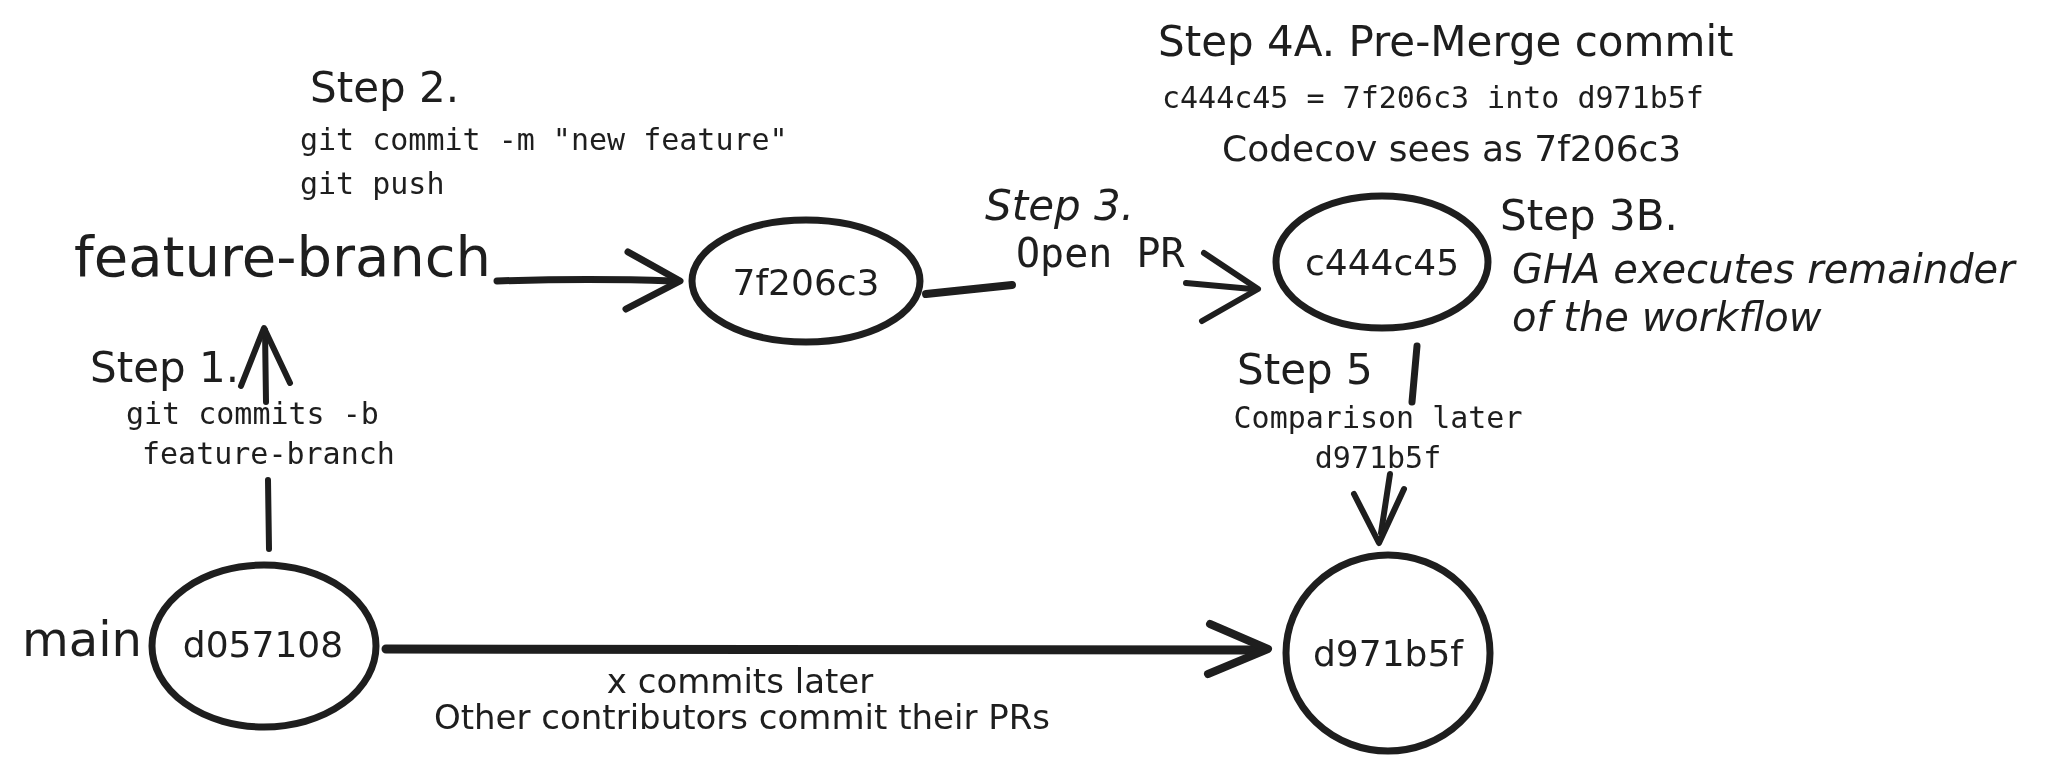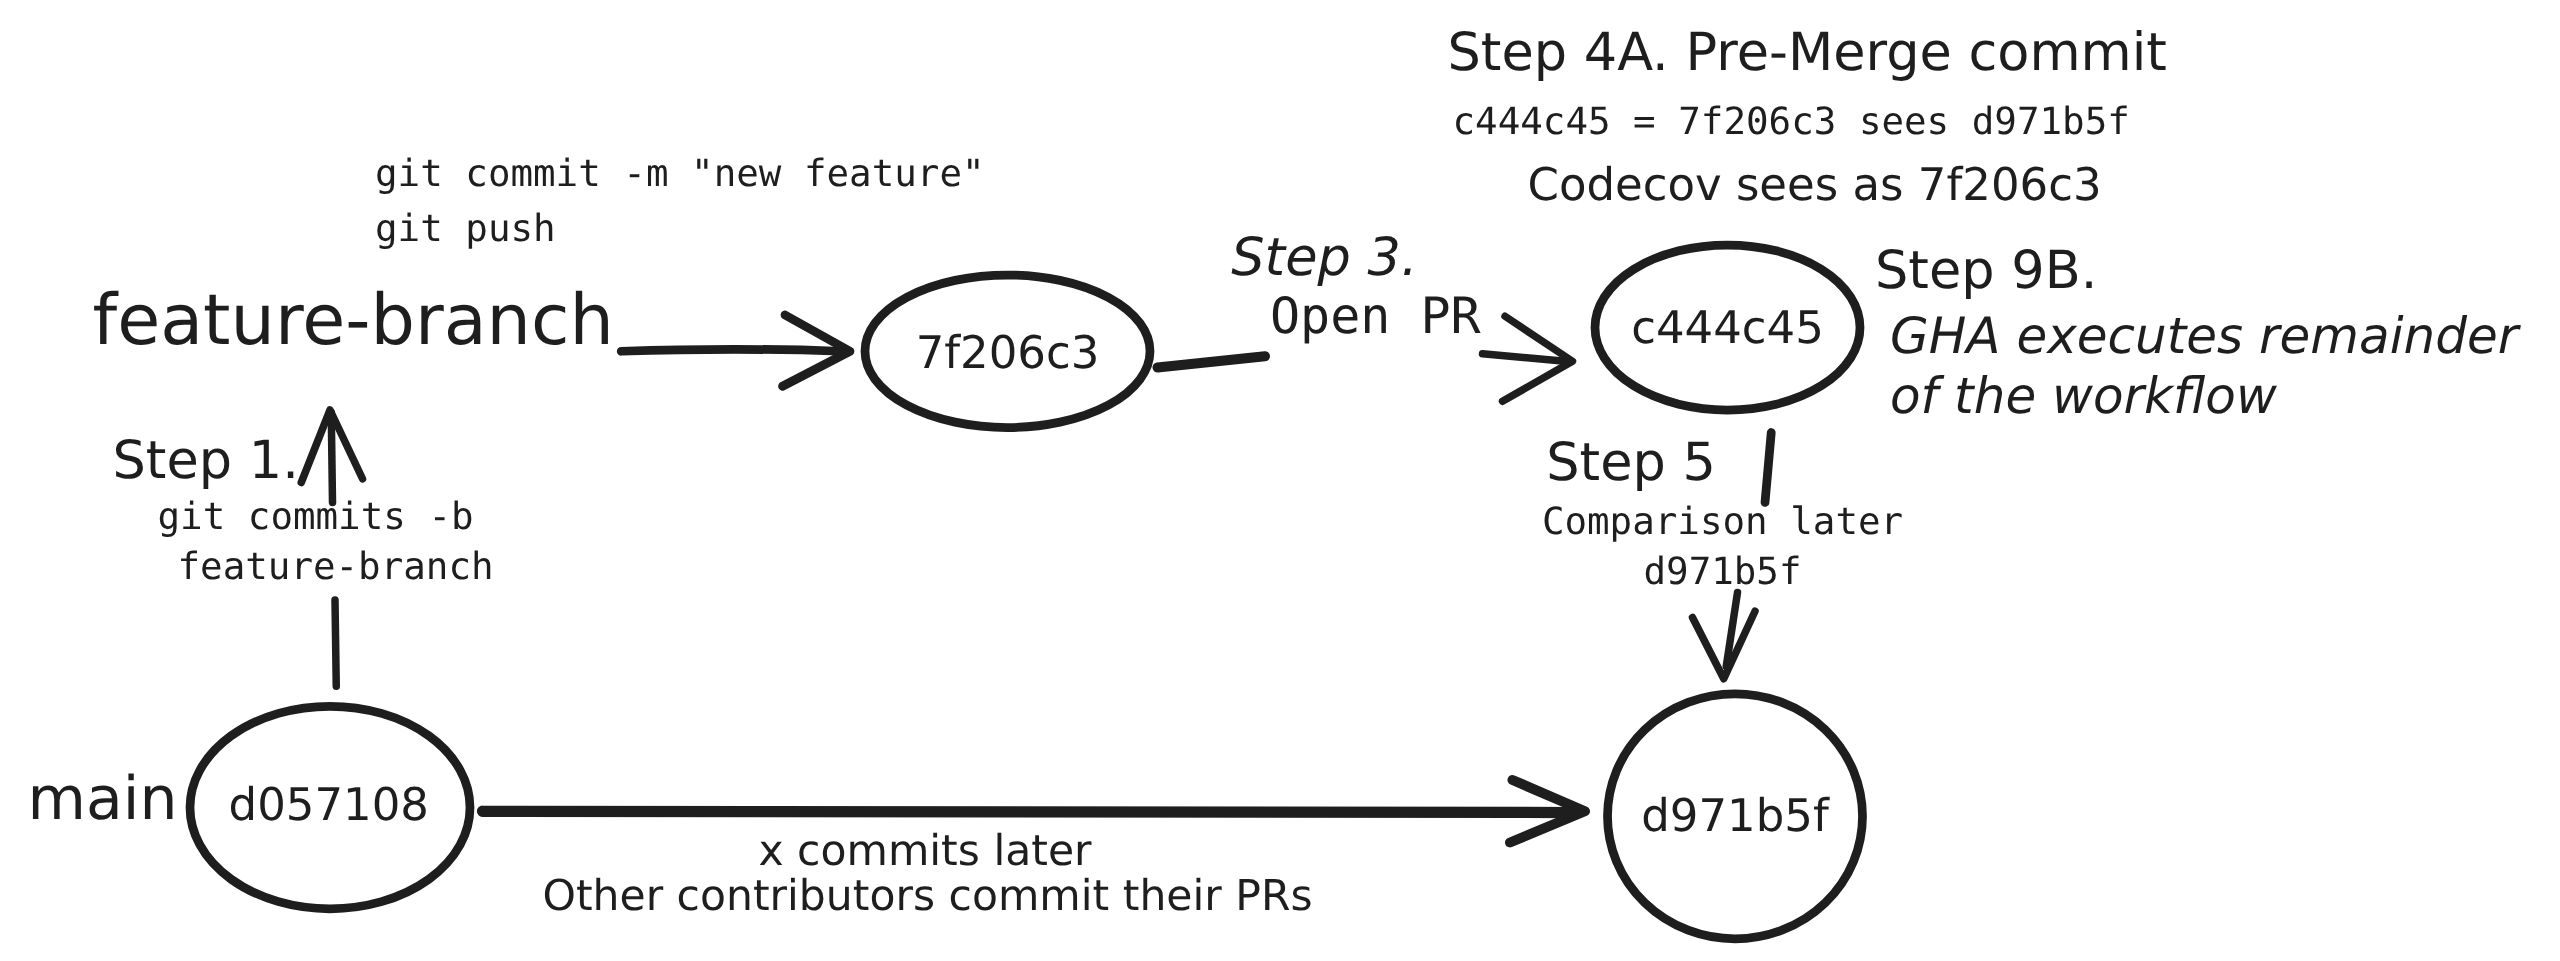--- a/index.html
+++ b/index.html
@@ -73,31 +73,32 @@
 
   <div class="t hand w500 node-label" style="left:806px; top:283px; font-size:36px;">7f206c3</div>
   <div class="t hand w500 node-label" style="left:1382px; top:263px; font-size:36px;">c444c45</div>
   <div class="t hand w500 node-label" style="left:263px; top:645px; font-size:36px;">d057108</div>
   <div class="t hand w500 node-label" style="left:1388px; top:654px; font-size:36px;">d971b5f</div>
 
   <div class="t hand w500" style="left:90px; top:346px; font-size:42px;">Step 1.</div>
   <div class="t mono" style="left:126px; top:398px; font-size:30px;">git commits -b</div>
   <div class="t mono" style="left:142px; top:438px; font-size:30px;">feature-branch</div>
 
+  <div class="t hand w500" style="left:310px; top:66px; font-size:42px;">Step 2.</div>
   <div class="t mono" style="left:300px; top:124px; font-size:30px;">git commit -m "new feature"</div>
   <div class="t mono" style="left:300px; top:168px; font-size:30px;">git push</div>
 
   <div class="t hand w500" style="left:985px; top:184px; font-size:42px;font-style:italic;">Step 3.</div>
   <div class="t mono" style="left:1016px; top:232px; font-size:40px;">Open PR</div>
 
   <div class="t hand w500" style="left:1158px; top:20px; font-size:42px;">Step 4A. Pre-Merge commit</div>
-  <div class="t mono" style="left:1162px; top:82px; font-size:30px;">c444c45 = 7f206c3 sees d971b5f</div>
+  <div class="t mono" style="left:1162px; top:82px; font-size:30px;">c444c45 = 7f206c3 into d971b5f</div>
   <div class="t hand" style="left:1222px; top:130px; font-size:36px;">Codecov sees as 7f206c3</div>
 
-  <div class="t hand w500" style="left:1500px; top:194px; font-size:42px;">Step 9B.</div>
+  <div class="t hand w500" style="left:1500px; top:194px; font-size:42px;">Step 3B.</div>
   <div class="t hand ital" style="left:1512px; top:296px; font-size:40px;">of the workflow</div>
   <div class="t hand ital" style="left:1512px; top:248px; font-size:40px;">GHA executes remainder</div>
 
   <div class="t hand w500" style="left:1237px; top:348px; font-size:42px;">Step 5</div>
   <div class="t mono cx" style="left:1378px; top:402px; font-size:30px;">Comparison later</div>
   <div class="t mono cx" style="left:1378px; top:442px; font-size:30px;">d971b5f</div>
 
   <div class="t hand cx" style="left:742px; top:700px; font-size:34px;">Other contributors commit their PRs</div>
   <div class="t hand cx" style="left:740px; top:664px; font-size:34px;">x commits later</div>
 

